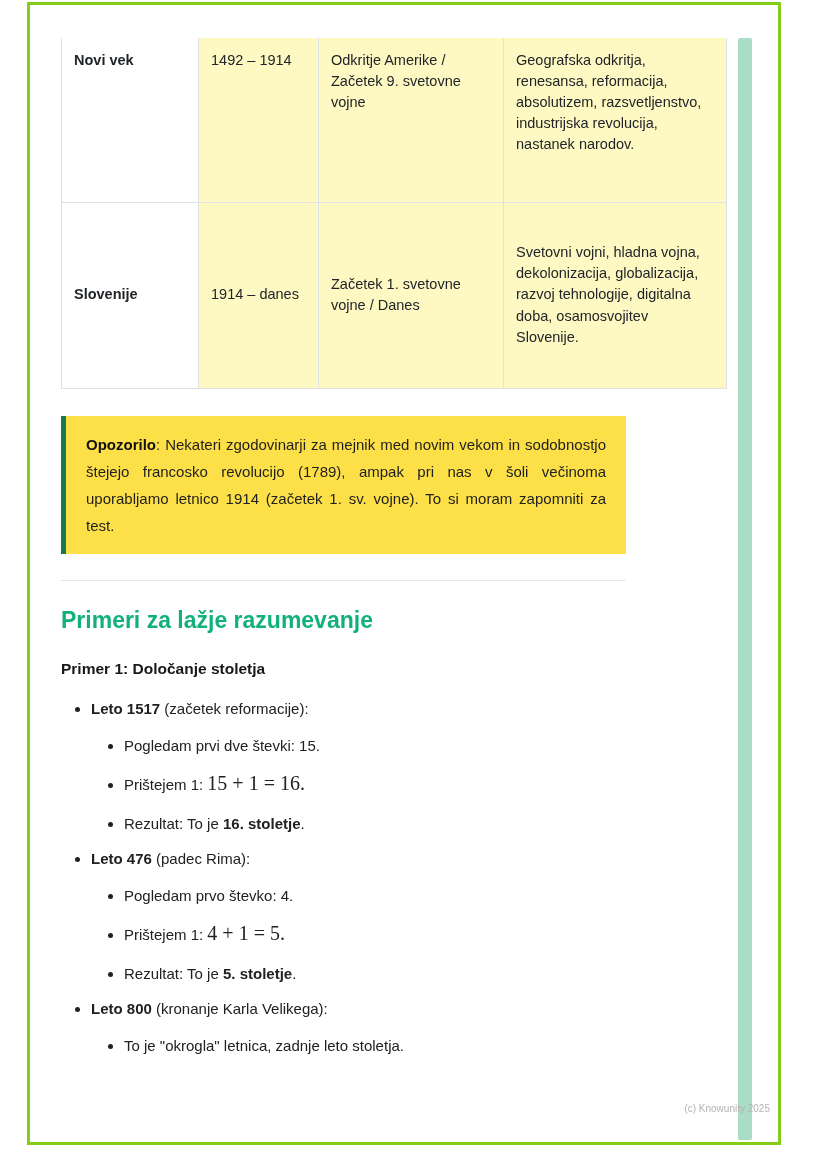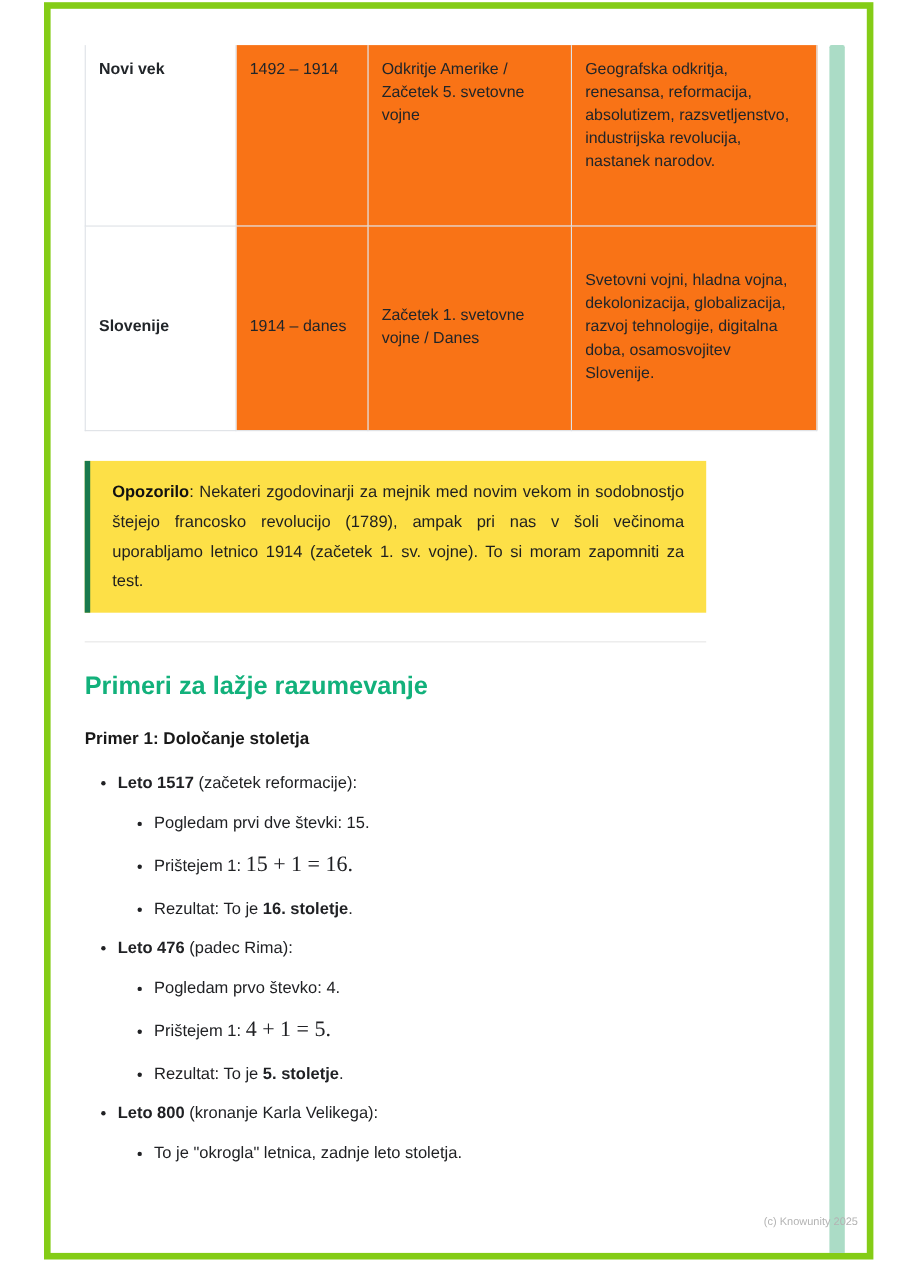--- a/index.html
+++ b/index.html
@@ -7,46 +7,46 @@
     padding: 0;
     width: 828px;
     height: 1171px;
     background: #ffffff;
     font-family: "Liberation Sans", "DejaVu Sans", sans-serif;
     color: #202124;
     overflow: hidden;
   }
   .page-card {
     position: absolute;
-    left: 40px;
+    left: 27px;
     top: 2px;
     width: 754px;
     height: 1143px;
     background: #ffffff;
-    border: 6px solid #84cc16;
+    border: 3px solid #84cc16;
     box-sizing: border-box;
     overflow: hidden;
   }
   .content {
     padding: 33px 0 0 31px;
     width: 565px;
   }
   
   table.period-table {
     border-collapse: collapse;
     width: 565px;
     font-size: 14.5px;
     line-height: 1.45;
     color: #212529;
     table-layout: fixed;
   }
   table.period-table td {
     border: 1px solid #dee2e6;
     padding: 12px;
-    background: #f97316;
+    background: #fef9c3;
   }
   table.period-table td.col-period {
     background: #ffffff;
     font-weight: bold;
     width: 112px;
   }
   table.period-table td.col-years   { width: 95px; }
   table.period-table td.col-miles   { width: 160px; }
   table.period-table td.col-feat    { width: 198px; }
   tr.row-cut td { vertical-align: top; border-top: none; }
@@ -129,21 +129,21 @@
 <body>
 
 <div class="page-card">
   <div class="content">
 
     <table class="period-table">
       <tbody>
         <tr class="row-cut">
           <td class="col-period">Novi vek</td>
           <td class="col-years">1492 – 1914</td>
-          <td class="col-miles">Odkritje Amerike / Začetek 5. svetovne vojne</td>
+          <td class="col-miles">Odkritje Amerike / Začetek 9. svetovne vojne</td>
           <td class="col-feat">Geografska odkritja, renesansa, reformacija, absolutizem, razsvetljenstvo, industrijska revolucija, nastanek narodov.</td>
         </tr>
         <tr class="row-mid">
           <td class="col-period">Slovenije</td>
           <td class="col-years">1914 – danes</td>
           <td class="col-miles">Začetek 1. svetovne vojne / Danes</td>
           <td class="col-feat">Svetovni vojni, hladna vojna, dekolonizacija, globalizacija, razvoj tehnologije, digitalna doba, osamosvojitev Slovenije.</td>
         </tr>
       </tbody>
     </table>

